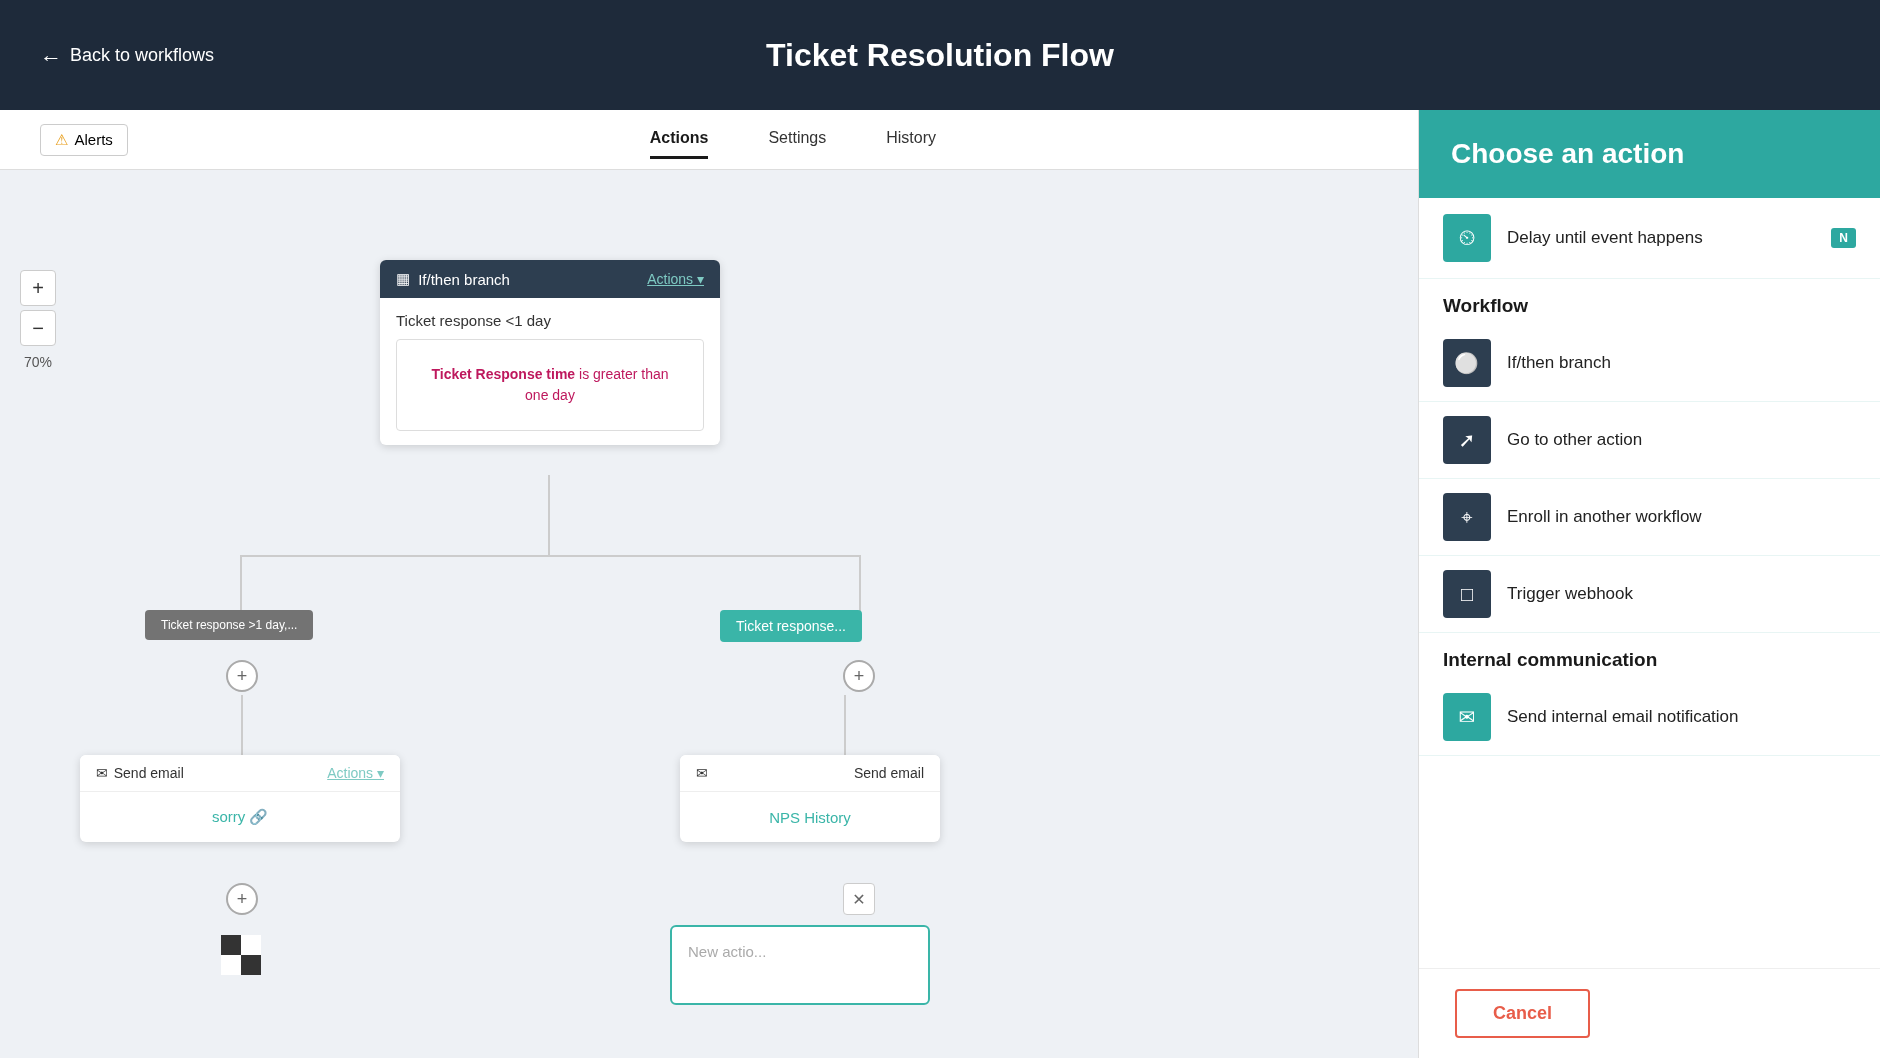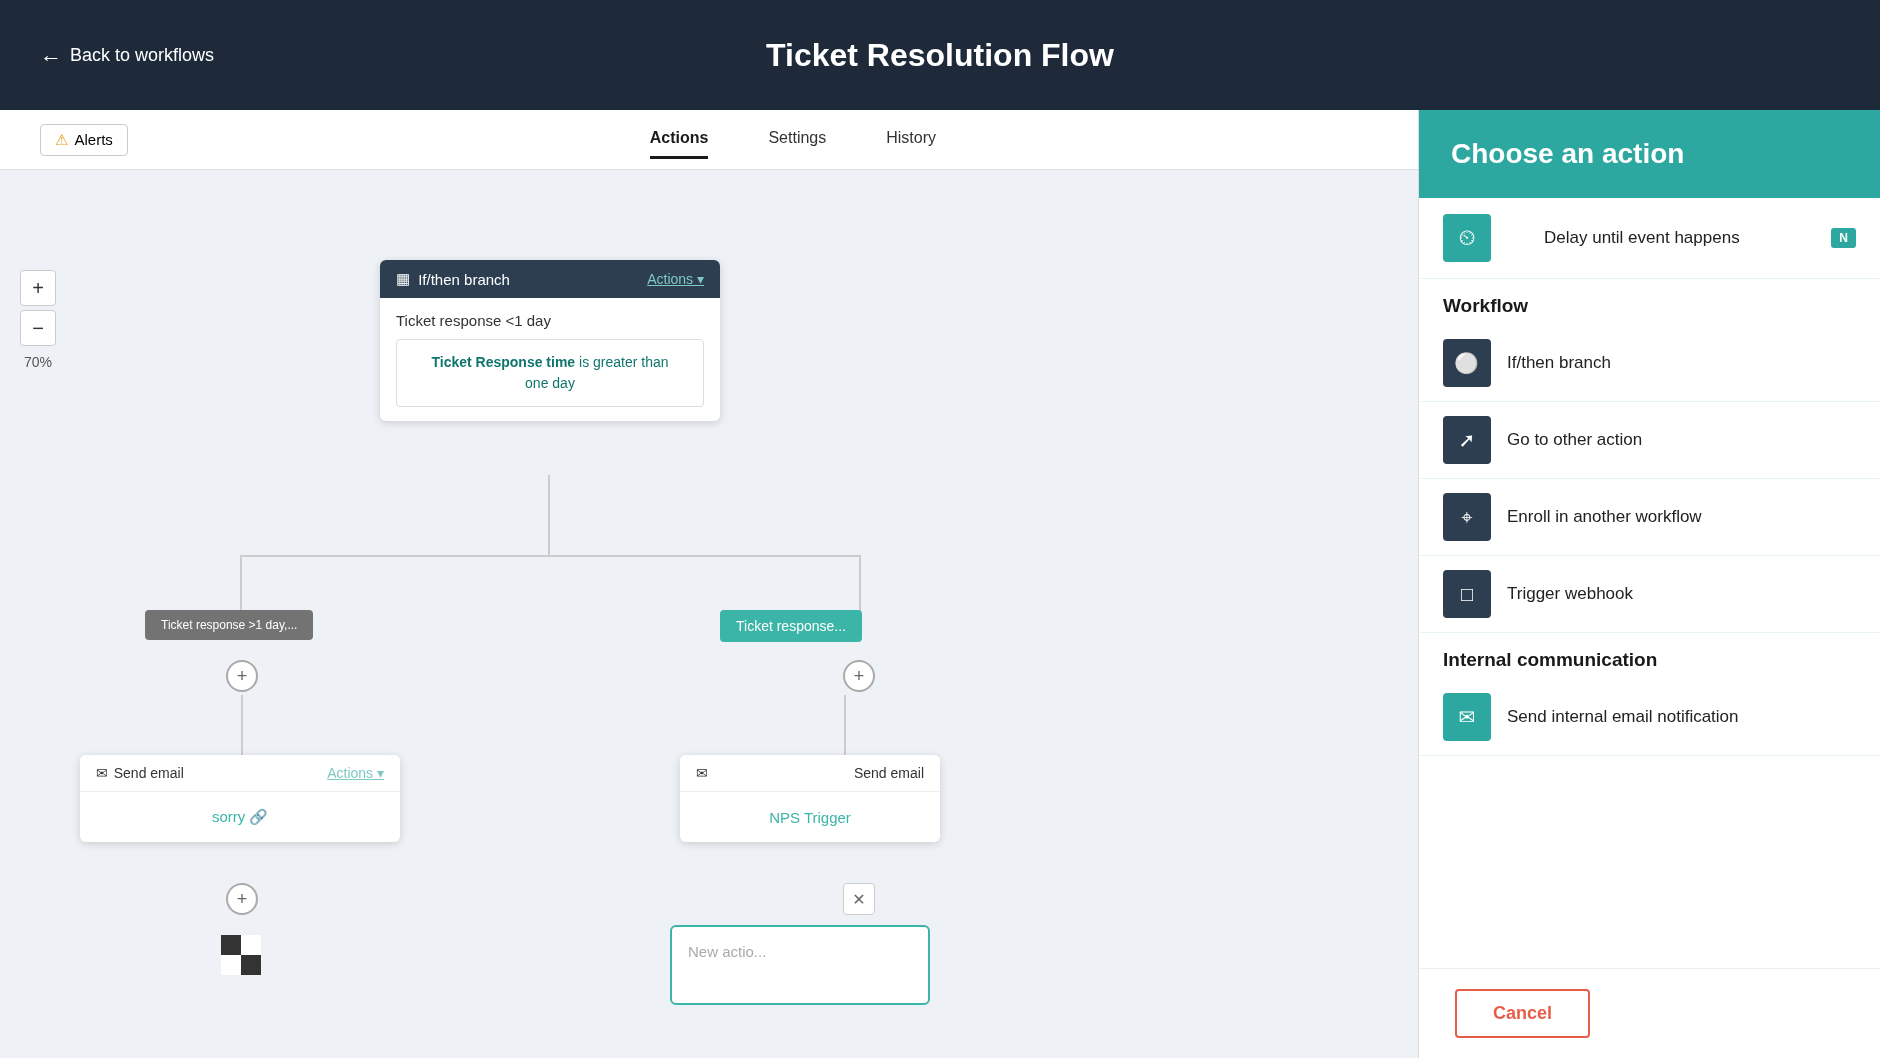--- a/index.html
+++ b/index.html
@@ -164,23 +164,23 @@
       padding: 14px 16px;
     }
     .branch-label {
       font-size: 15px;
       color: #333;
       margin-bottom: 10px;
     }
     .branch-condition {
       border: 1px solid #ddd;
       border-radius: 4px;
-      padding: 12px;
+      padding: 24px;
       font-size: 14px;
-      color: #0f766e;
+      color: #be185d;
       text-align: center;
       line-height: 1.5;
     }
     .branch-condition strong { font-weight: 600; }
 
     
     .branch-tag-red {
       position: absolute;
       background: #737373;
       color: #fff;
@@ -319,21 +319,21 @@
       height: 48px;
       background: #2da8a0;
       border-radius: 4px;
       display: flex;
       align-items: center;
       justify-content: center;
       color: #fff;
       font-size: 22px;
       flex-shrink: 0;
     }
-    .delay-label { font-size: 17px; color: #222; margin-left: 37px; }
+    .delay-label { font-size: 17px; color: #222; }
 
     .new-badge {
       background: #2da8a0;
       color: #fff;
       font-size: 12px;
       font-weight: 700;
       padding: 3px 8px;
       border-radius: 3px;
       margin-left: auto;
     }
@@ -469,21 +469,21 @@
           <span class="email-link">sorry 🔗</span>
         </div>
       </div>
 
       <div class="email-card" style="left:600px; top:515px; width:260px;">
         <div class="email-card-header">
           <span>✉</span>
           <span style="margin-left:6px;">Send email</span>
         </div>
         <div class="email-card-body">
-          <span class="email-link">NPS Trigger</span>
+          <span class="email-link">NPS History</span>
         </div>
       </div>
 
       <div class="plus-btn" style="left:146px; top:643px;">+</div>
 
       <div class="close-btn" style="left:763px; top:643px;">✕</div>
 
       <div class="checkerboard" style="left:141px; top:695px;">
         <div class="cb-black"></div>
         <div class="cb-white"></div>

